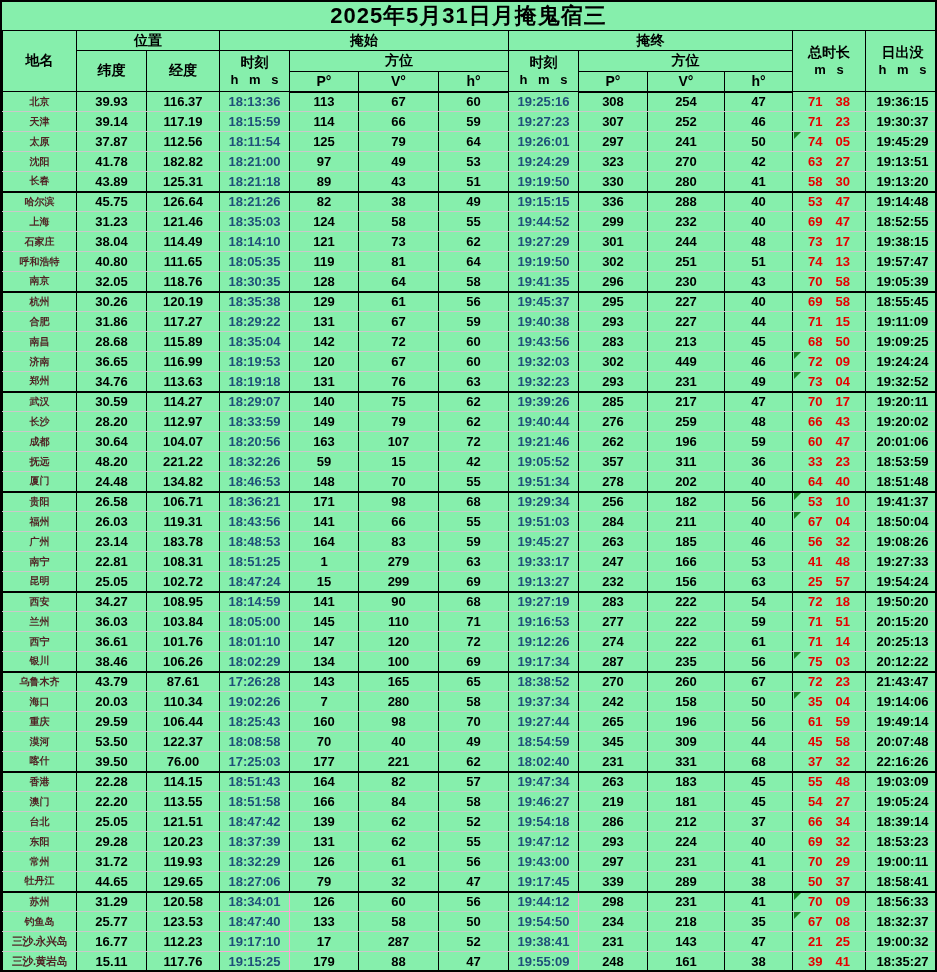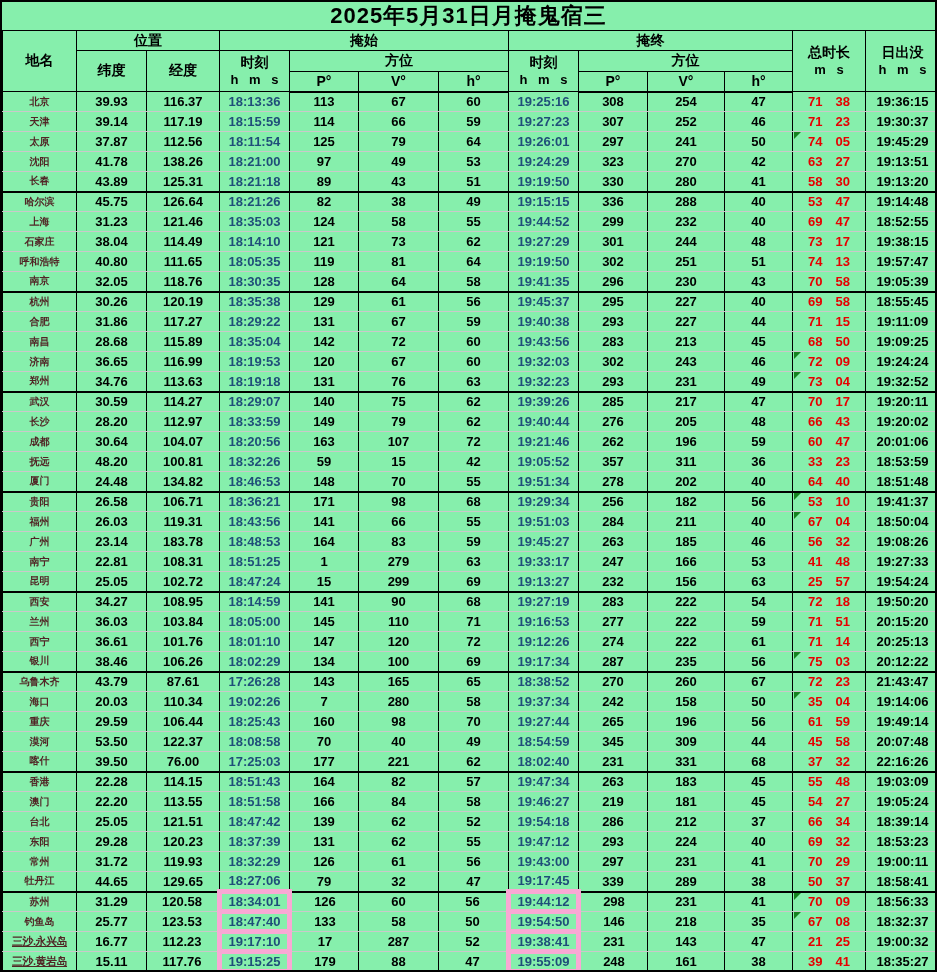--- a/index.html
+++ b/index.html
@@ -19,24 +19,24 @@
   .hr-c th{height:20px;border-bottom:2px solid #000;}
   th .stack{line-height:1.25;}
   th .units{font-size:13px;word-spacing:7px;line-height:1.2;}
   tbody tr{height:20px;}
   td{border-left:1px solid var(--grid);border-right:1px solid var(--grid);
      border-top:1px solid var(--rowline);border-bottom:1px solid var(--rowline);
      font-size:13px;font-weight:bold;text-align:center;color:#000;
      padding:0;overflow:hidden;white-space:nowrap;}
   tr.group-end td{border-bottom:2px solid #000;}
   td.c-name{color:var(--name-color);font-size:10px;}
-  td.c-name.small{font-size:11px;letter-spacing:-0.5px;text-decoration:underline;}
+  td.c-name.small{font-size:11px;letter-spacing:-0.5px;}
   td.c-time{color:var(--time-color);}
   td.c-dur{color:var(--dur-color);position:relative;}
-  td.box{border:5px solid #f9a8d4;}
+  td.box{border:1px solid #f9a8d4;}
   .durwrap{display:flex;justify-content:center;gap:13px;}
   .marker{position:absolute;top:0;left:1px;width:0;height:0;
           border-top:7px solid var(--marker-color);border-right:7px solid transparent;}
 </style>
 </head>
 <body>
 
 <div class="sheet">
   <div class="title">2025年5月31日月掩鬼宿三</div>
   <table>
@@ -151,21 +151,21 @@
             <div class="durwrap">
               <span>74</span>
               <span>05</span>
             </div>
           </td>
           <td class="c-sun">19:45:29</td>
         </tr>
         <tr>
           <td class="c-name">沈阳</td>
           <td class="c-num">41.78</td>
-          <td class="c-num">138.26</td>
+          <td class="c-num">182.82</td>
           <td class="c-time">18:21:00</td>
           <td class="c-num">97</td>
           <td class="c-num">49</td>
           <td class="c-num">53</td>
           <td class="c-time">19:24:29</td>
           <td class="c-num">323</td>
           <td class="c-num">270</td>
           <td class="c-num">42</td>
           <td class="c-dur">
             <div class="durwrap">
@@ -358,21 +358,21 @@
         <tr>
           <td class="c-name">济南</td>
           <td class="c-num">36.65</td>
           <td class="c-num">116.99</td>
           <td class="c-time">18:19:53</td>
           <td class="c-num">120</td>
           <td class="c-num">67</td>
           <td class="c-num">60</td>
           <td class="c-time">19:32:03</td>
           <td class="c-num">302</td>
-          <td class="c-num">243</td>
+          <td class="c-num">449</td>
           <td class="c-num">46</td>
           <td class="c-dur">
             <div class="marker"></div>
             <div class="durwrap">
               <span>72</span>
               <span>09</span>
             </div>
           </td>
           <td class="c-sun">19:24:24</td>
         </tr>
@@ -420,21 +420,21 @@
         <tr>
           <td class="c-name">长沙</td>
           <td class="c-num">28.20</td>
           <td class="c-num">112.97</td>
           <td class="c-time">18:33:59</td>
           <td class="c-num">149</td>
           <td class="c-num">79</td>
           <td class="c-num">62</td>
           <td class="c-time">19:40:44</td>
           <td class="c-num">276</td>
-          <td class="c-num">205</td>
+          <td class="c-num">259</td>
           <td class="c-num">48</td>
           <td class="c-dur">
             <div class="durwrap">
               <span>66</span>
               <span>43</span>
             </div>
           </td>
           <td class="c-sun">19:20:02</td>
         </tr>
         <tr>
@@ -453,21 +453,21 @@
             <div class="durwrap">
               <span>60</span>
               <span>47</span>
             </div>
           </td>
           <td class="c-sun">20:01:06</td>
         </tr>
         <tr>
           <td class="c-name">抚远</td>
           <td class="c-num">48.20</td>
-          <td class="c-num">100.81</td>
+          <td class="c-num">221.22</td>
           <td class="c-time">18:32:26</td>
           <td class="c-num">59</td>
           <td class="c-num">15</td>
           <td class="c-num">42</td>
           <td class="c-time">19:05:52</td>
           <td class="c-num">357</td>
           <td class="c-num">311</td>
           <td class="c-num">36</td>
           <td class="c-dur">
             <div class="durwrap">
@@ -924,21 +924,21 @@
         </tr>
         <tr>
           <td class="c-name">钓鱼岛</td>
           <td class="c-num">25.77</td>
           <td class="c-num">123.53</td>
           <td class="c-time box">18:47:40</td>
           <td class="c-num">133</td>
           <td class="c-num">58</td>
           <td class="c-num">50</td>
           <td class="c-time box">19:54:50</td>
-          <td class="c-num">146</td>
+          <td class="c-num">234</td>
           <td class="c-num">218</td>
           <td class="c-num">35</td>
           <td class="c-dur">
             <div class="marker"></div>
             <div class="durwrap">
               <span>67</span>
               <span>08</span>
             </div>
           </td>
           <td class="c-sun">18:32:37</td>

